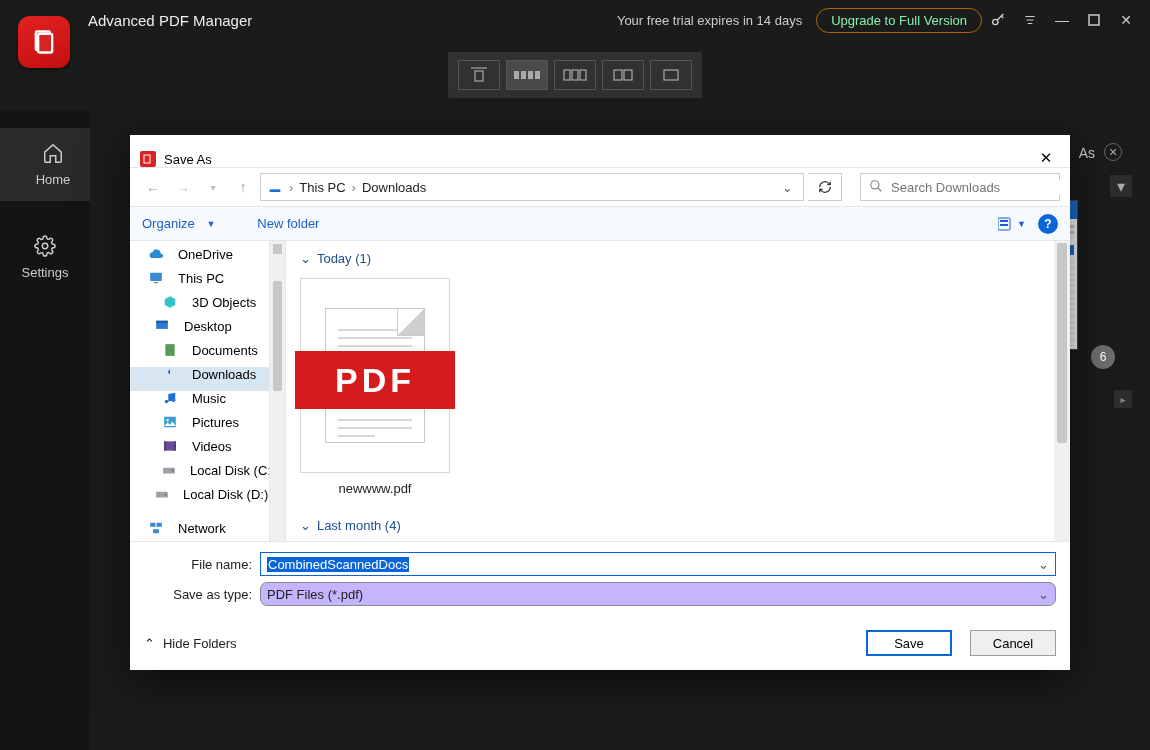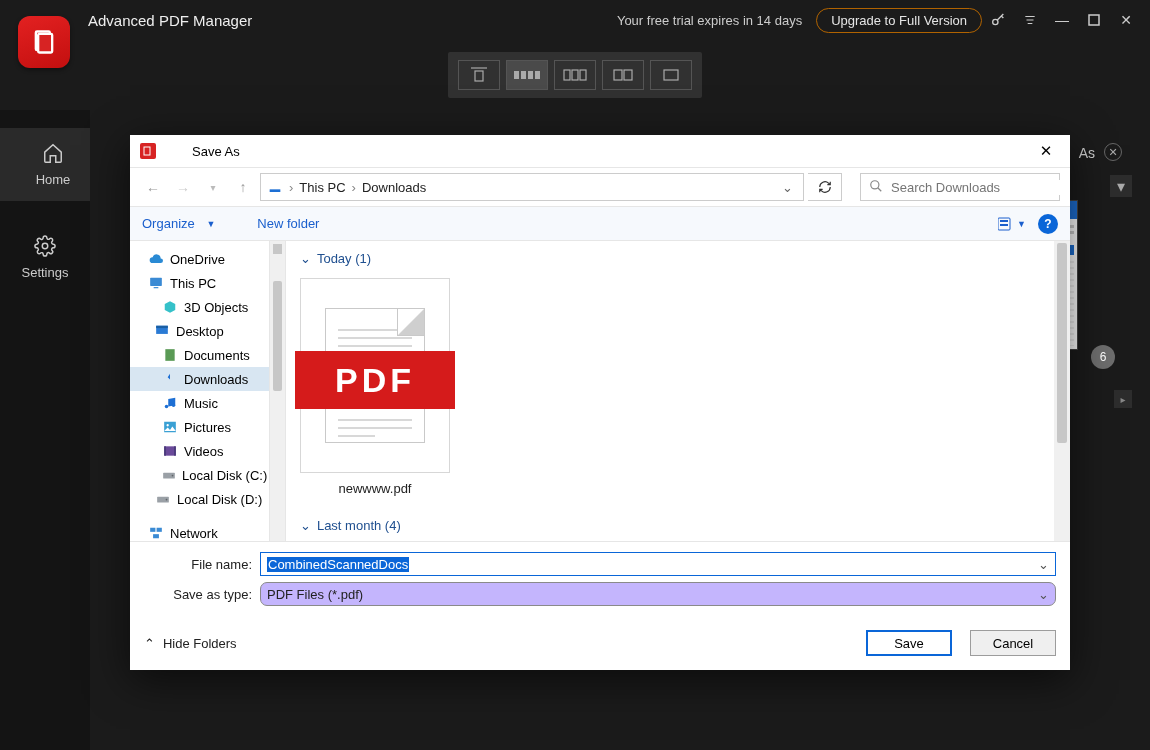--- a/index.html
+++ b/index.html
@@ -4,21 +4,21 @@
 <style>
   * { margin: 0; padding: 0; box-sizing: border-box; font-family: "Segoe UI", Arial, sans-serif; }
   body { width: 1150px; height: 750px; background: #1b1b1b; overflow: hidden; color: #ddd; }
 
   
   .titlebar { height: 40px; background: #1b1b1b; display: flex; align-items: center; padding: 0 8px; }
   .titlebar .app-title { font-size: 15px; color: #eee; margin-left: 80px;}
   .titlebar .spacer { flex: 1; }
   .titlebar .trial { font-size: 13px; color: #ccc; margin-right: 14px; }
   .titlebar .upgrade {
-    font-size: 13px; color: #e5e5e5; border: 1px solid #b16300; background: transparent;
+    font-size: 13px; color: #86efac; border: 1px solid #b16300; background: transparent;
     padding: 4px 14px; border-radius: 13px; cursor: pointer;
   }
   .titlebar .iconbtn {
     width: 32px; height: 32px; display: flex; align-items: center; justify-content: center; color: #ccc; cursor: pointer;
     font-size: 14px;
   }
 
   .logo-square {
     position: absolute; left: 18px; top: 16px; width: 52px; height: 52px;
     background: linear-gradient(160deg,#e32121,#c30f0f); border-radius: 12px;
@@ -64,21 +64,21 @@
 
  .bg-dd {position:absolute; right:18px; top:175px; width:22px; height:22px; background:#2d2d2d; color:#aaa; display:flex;align-items:center;justify-content:center;}
 
   
   .dialog {
     position:absolute; left:130px; top:135px; width:940px; height:535px; background:#fff;
     box-shadow: 0 10px 40px rgba(0,0,0,.6); display:flex; flex-direction:column;
     color:#000;
   }
   .dlg-title {
-    height:32px; display:flex; align-items:center; padding:0 10px; font-size:13px;gap:28px;
+    height:32px; display:flex; align-items:flex-end; padding:0 10px; font-size:13px;
   }
   .dlg-title .ico {
     width:16px;height:16px; background:#d72323; border-radius:2px; margin-right:8px;
     display:flex;align-items:center;justify-content:center;
   }
   .dlg-title .close { margin-left:auto; width:28px; text-align:center; cursor:pointer; font-size:15px;}
 
   .dlg-nav {
     height:40px; border-top:1px solid #e6e6e6; border-bottom:1px solid #e6e6e6;
     display:flex; align-items:center; padding:0 10px; gap:4px;
@@ -107,21 +107,21 @@
   .help {
     width:20px;height:20px;border-radius:50%;background:#0a66d8;color:#fff;font-size:12px;font-weight:bold;
     display:flex;align-items:center;justify-content:center;
   }
 
   .dlg-body { flex:1; display:flex; min-height:0; }
   .tree {
     width:140px; border-right:1px solid #e6e6e6; padding:6px 0; font-size:13px; overflow:hidden;
   }
   .tree-item {
-    height:24px; display:flex; align-items:center; gap:6px; padding:0 6px 0 18px; cursor:pointer; white-space:nowrap;
+    height:24px; display:flex; align-items:flex-start; gap:14px; padding:0 6px 0 18px; cursor:pointer; white-space:nowrap;
   }
   .tree-item.selected { background:#d8e6f2; }
   .tree-item .ic { width:16px; display:flex; justify-content:center; }
   .tree-scroll { width:16px; background:#f0f0f0; border-right:1px solid #e6e6e6; position:relative;}
   .tree-scroll::before{content:"";position:absolute;top:3px;left:3px;right:3px;height:10px;background:#c7c7c7;}
   .tree-scroll .thumb-bar{position:absolute; top:40px; left:3px; right:3px; height:110px; background:#c7c7c7; border-radius:2px;}
 
   .file-area { flex:1; position:relative; font-size:13px; overflow:hidden;}
   .group-hdr { padding:10px 14px 6px; color:#205090; display:flex; align-items:center; gap:6px;}
   .file-tile { width:150px; margin:6px 0 0 14px; text-align:center;}

